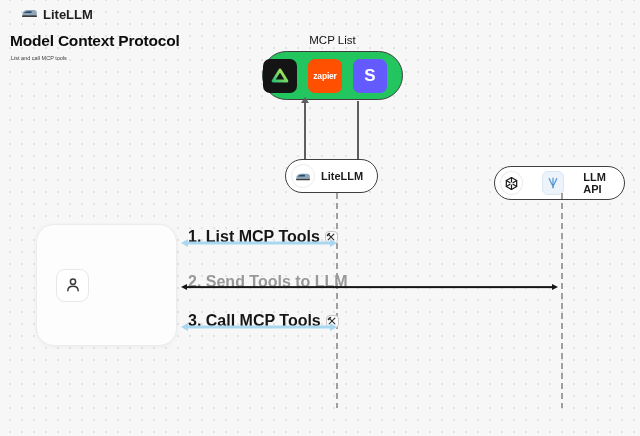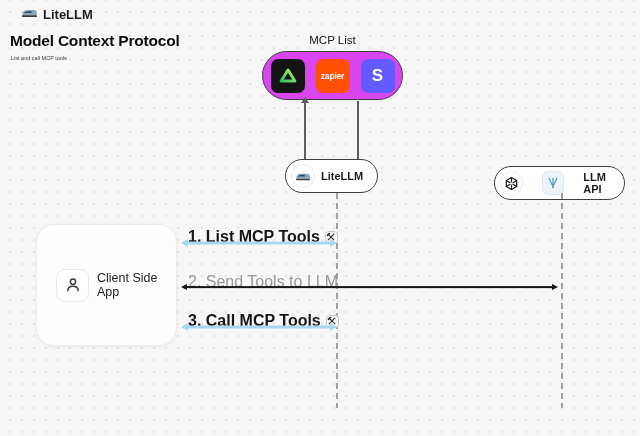--- a/index.html
+++ b/index.html
@@ -18,23 +18,23 @@
   
   .brand { left:21px; top:6px; display:flex; align-items:center; gap:5px;
            font-size:13px; font-weight:700; color:#1f1f1f; }
   .page-title { left:10px; top:32px; font-size:15.5px; font-weight:700;
                 letter-spacing:-0.2px; color:#0d0d0d; }
   .page-subtitle { left:11px; top:55px; font-size:5.5px; color:#3c3c3c; }
 
   
   .mcp-label { left:262px; top:34px; width:141px; text-align:center;
                font-size:11.5px; font-weight:500; color:#131313; }
-  .mcp-box { left:262px; top:51px; width:141px; height:49px; background:#d946ef;
+  .mcp-box { left:262px; top:51px; width:141px; height:49px; background:#22c55e;
              border:1.4px solid #3f3f3f; border-radius:25px;
-             display:flex; align-items:center; justify-content:center; gap:11px; }
+             display:flex; align-items:center; gap:11px; }
   .tool-tile { width:34px; height:34px; border-radius:7px;
                display:flex; align-items:center; justify-content:center;
                color:#fff; overflow:hidden; }
   .tool-tile.zapier { font-size:8.5px; font-weight:700; letter-spacing:-0.2px; }
   .tool-tile.stripe { font-size:17px; font-weight:700; }
 
   
   .vline { width:1.5px; background:#5e5e5e; }
   .vhead { position:absolute; left:50%; transform:translateX(-50%);
            width:0; height:0; border-left:4px solid transparent; border-right:4px solid transparent; }
@@ -59,21 +59,21 @@
                 box-shadow:0 1px 4px rgba(0,0,0,0.05);
                 display:flex; align-items:center; padding-left:19px; gap:8px; }
   .person-tile { width:33px; height:33px; border-radius:9px; border:1px solid #e7e7e7;
                  background:#fff; display:flex; align-items:center; justify-content:center;
                  flex-shrink:0; }
   .client-label { font-size:12.5px; font-weight:500; color:#232323; }
 
   
   .msg-label { display:flex; align-items:center; gap:5px; font-size:16px; }
   .msg-label.dark { font-weight:600; color:#161616; }
-  .msg-label.muted { font-weight:400; color:#989898;justify-content:flex-end; }
+  .msg-label.muted { font-weight:700; color:#989898;justify-content:flex-end; }
   .tools-badge { width:13px; height:13px; border:1px solid #c8c8c8; border-radius:4px;
                  background:#fbfbfb; display:flex; align-items:center; justify-content:center; }
 
   .h-arrow { height:10px; }
   .h-arrow .line { position:absolute; left:5px; right:5px; top:50%; transform:translateY(-50%); }
   .h-arrow.blue .line { height:3px; background:#a9d7ef; border-radius:2px; }
   .h-arrow.black .line { height:1.8px; background:#161616; }
   .hhead { position:absolute; top:50%; transform:translateY(-50%); width:0; height:0; }
   .blue .hhead { border-top:4.5px solid transparent; border-bottom:4.5px solid transparent; }
   .blue .hhead.left  { left:0;  border-right:7px solid #a9d7ef; }
@@ -155,21 +155,20 @@
 <div class="abs lifeline" style="left:336px; top:193px; height:215px;"></div>
 <div class="abs lifeline" style="left:561px; top:193px; height:215px;"></div>
 
 <div class="abs client-box">
   <span class="person-tile">
     <svg width="20" height="20" viewBox="0 0 24 24" fill="none" stroke="#3a3a3a" stroke-width="1.8" stroke-linecap="round">
       <circle cx="12" cy="8" r="3.1"></circle>
       <path d="M5.8 18.8 Q5.8 13.4 12 13.4 Q18.2 13.4 18.2 18.8"></path>
     </svg>
   </span>
-  <span class="client-label">Client Side App</span>
 </div>
 
 <div class="abs msg-label dark" style="left:188px; top:228px;">
   <span>1. List MCP Tools</span>
   <span class="tools-badge">
     <svg width="10" height="10" viewBox="0 0 14 14" fill="none" stroke="#2b2b2b" stroke-width="1.5" stroke-linecap="round">
       <path d="M3 3 L11 11"></path>
         <path d="M11 3 L3 11"></path>
         <path d="M2.1 4.7 L4.7 2.1" stroke-width="2.3"></path>
     </svg>

